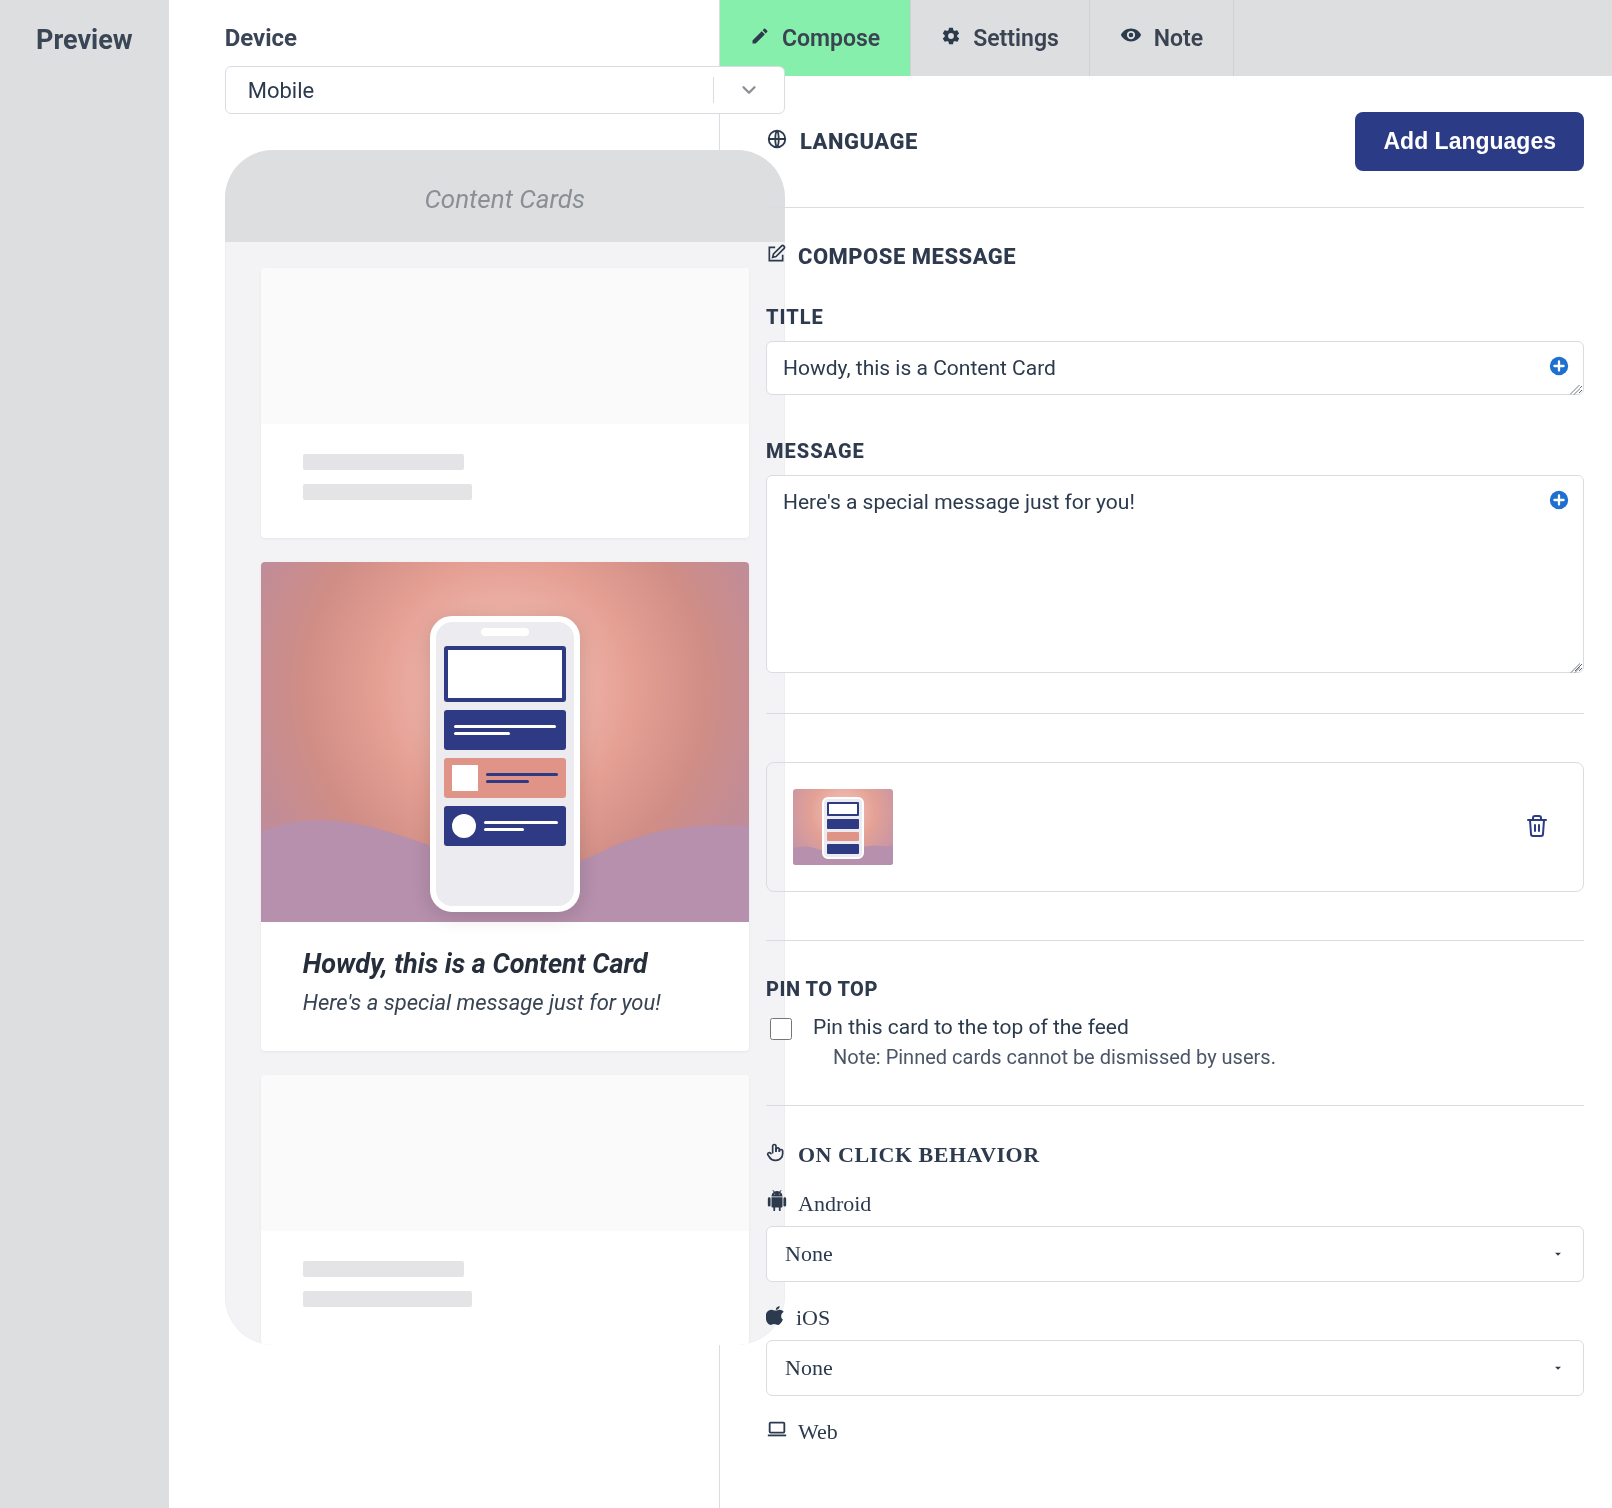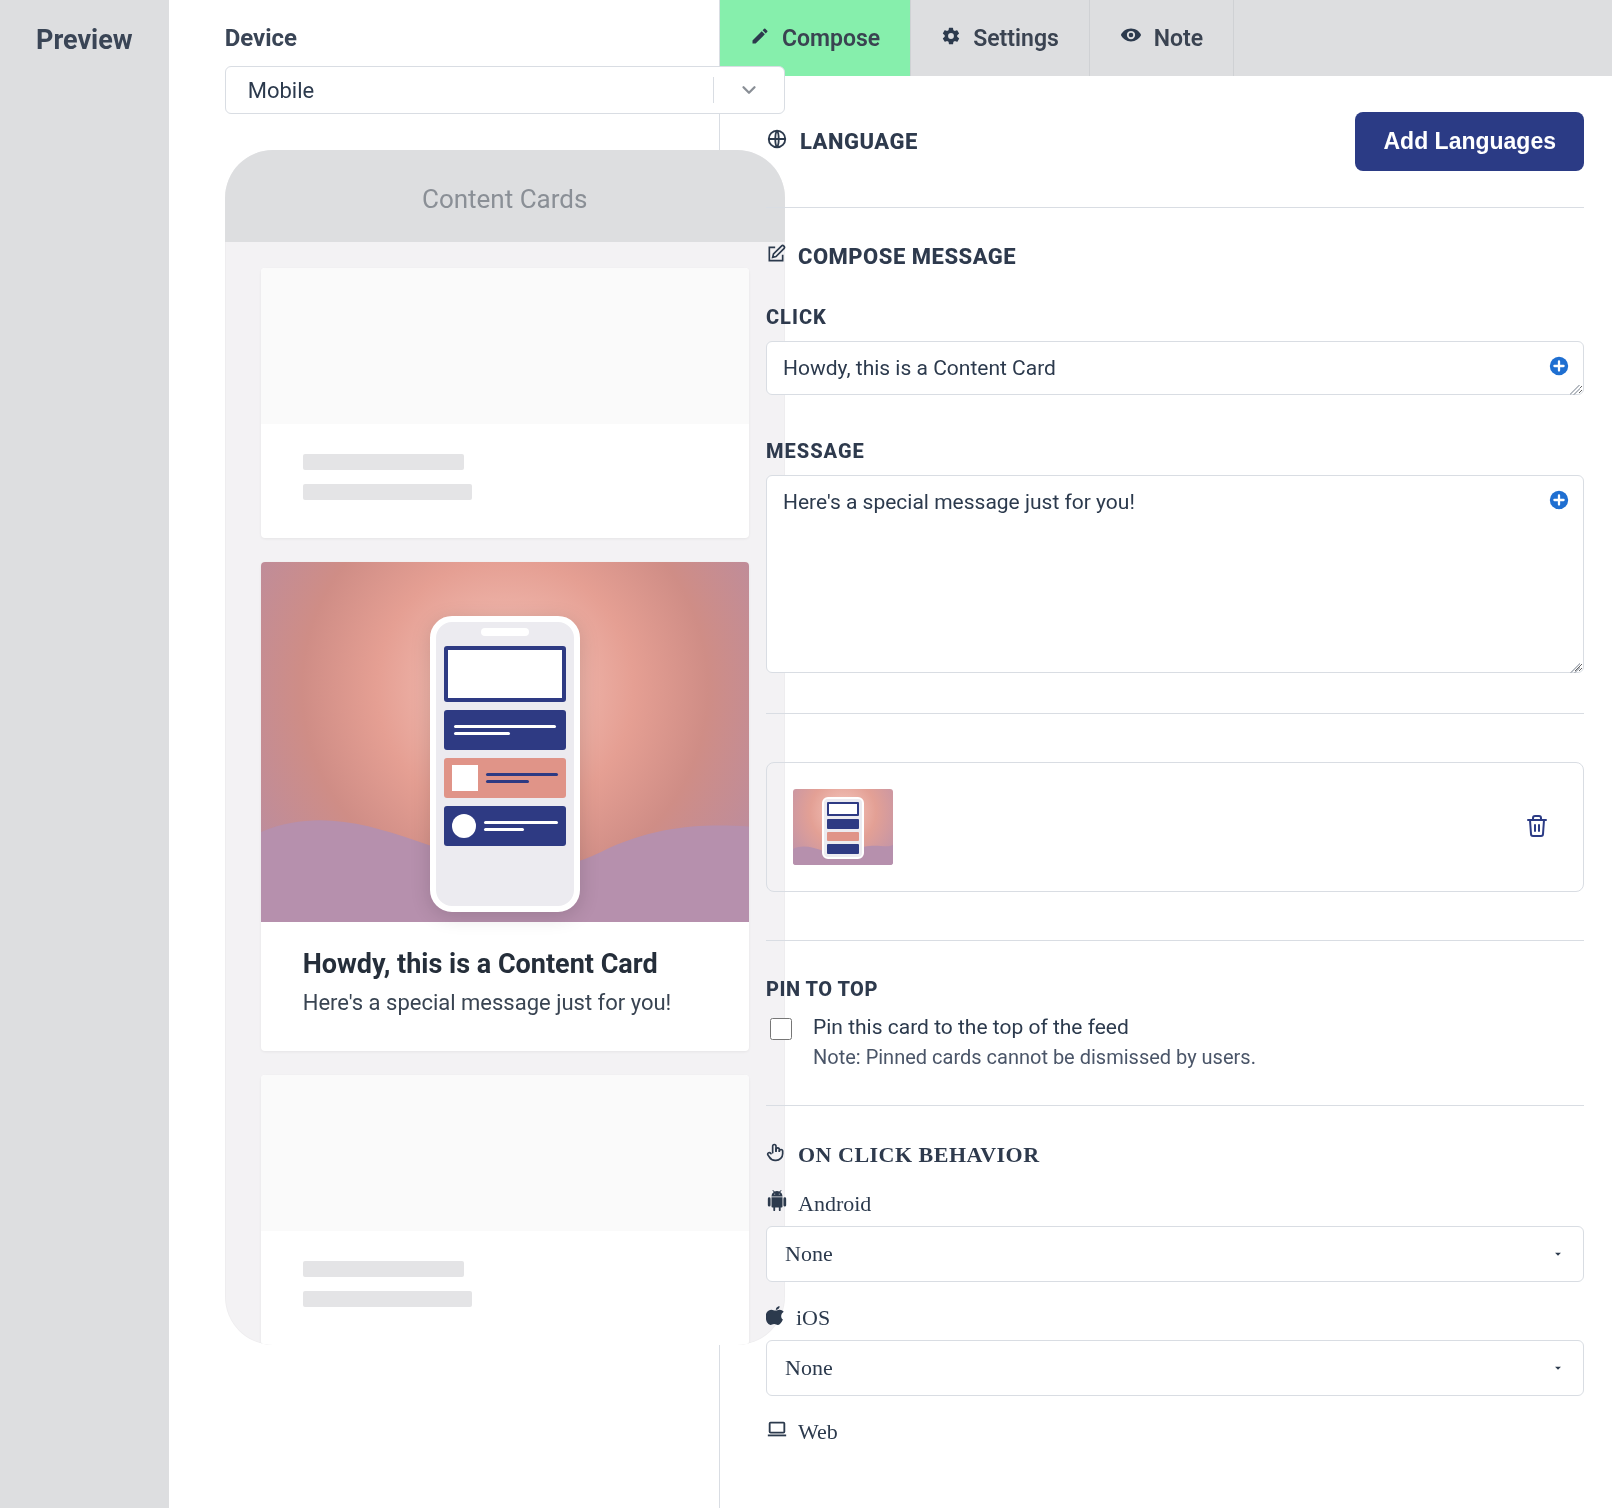--- a/index.html
+++ b/index.html
@@ -24,21 +24,21 @@
   .left-header{background:var(--header-bg);padding:24px 36px;}
   .left-header h2{margin:0;font-size:27px;font-weight:700;color:#3a4556;}
   .left-body{padding:24px 56px 24px 56px;}
   .field-label{font-size:24px;font-weight:700;color:#3a4556;margin-bottom:14px;}
   .select{position:relative;border:1px solid var(--border);border-radius:6px;height:48px;display:flex;align-items:center;padding:0 22px;font-size:22px;color:#2c3a4d;background:#fff;}
   .select .sep{position:absolute;right:70px;top:10px;bottom:10px;width:1px;background:var(--border);}
   .select .chev{position:absolute;right:24px;top:50%;transform:translateY(-50%);}
   .chev svg{display:block;}
 
   .phone-wrap{margin-top:36px;display:flex;justify-content:center;}
-  .phone{width:560px;border-radius:48px;background:var(--panel-bg);overflow:hidden;box-shadow:0 0 0 1px rgba(0,0,0,0.02) inset;}
+  .phone{width:560px;border-radius:48px;background:var(--panel-bg);overflow:hidden;box-shadow:0 0 0 1px rgba(0,0,0,0.02) inset;font-style:italic;}
   .phone-top{background:var(--header-bg);text-align:center;padding:34px 0 28px;font-size:26px;color:#8a8f96;}
   .feed{padding:26px 36px 0 36px;display:flex;flex-direction:column;gap:24px;}
   .card{background:#fff;border-radius:4px;box-shadow:0 1px 3px rgba(0,0,0,0.06);}
   .card.ghost{padding:0 0 24px 0;}
   .ghost .img-ph{height:156px;background:#fafafa;border-radius:4px 4px 0 0;}
   .ghost .lines{padding:30px 42px 0 42px;}
   .ph-line{height:16px;background:var(--ph);border-radius:2px;margin-bottom:14px;}
   .ph-line.short{width:40%;}
   .ph-line.med{width:42%;}
 
@@ -102,21 +102,21 @@
   }
   .thumb .mini{position:absolute;left:50%;top:8px;transform:translateX(-50%);width:42px;height:62px;background:#ecebf0;border:2px solid #fff;border-radius:6px;display:flex;flex-direction:column;gap:3px;padding:3px;}
   .thumb .mini .bw{background:#fff;border:2px solid var(--navy);height:14px;border-radius:1px;}
   .thumb .mini .bn{background:var(--navy);height:10px;border-radius:1px;}
   .thumb .mini .bs{background:var(--salmon);height:10px;border-radius:1px;}
   .thumb .wave2{position:absolute;left:0;right:0;bottom:0;height:28px;}
   .icon-btn{background:none;border:none;color:var(--primary);cursor:pointer;padding:8px;}
 
   .checkbox-row{display:flex;align-items:flex-start;gap:18px;margin-top:14px;font-size:21px;color:#2c3a4d;}
   .checkbox-row input{width:22px;height:22px;margin-top:3px;}
-  .note{font-size:20px;color:#4a5568;margin-top:6px;}
+  .note{font-size:20px;color:#4a5568;margin-top:6px;margin-left:20px;}
 
   .platform{margin-top:22px;}
   .platform-label{display:flex;align-items:center;gap:10px;font-size:22px;color:#2c3a4d;margin-bottom:8px;}
   .pselect{border:1px solid var(--border);border-radius:6px;height:56px;display:flex;align-items:center;justify-content:space-between;padding:0 18px;font-size:22px;color:#2c3a4d;background:#fff;cursor:pointer;}
 </style>
 </head>
 <body>
 
 <div class="app">
 
@@ -247,21 +247,21 @@
         <div class="sec-head">
           <span>
             <svg width="20" height="20" viewBox="0 0 24 24" fill="none" stroke="#2c3a4d" stroke-width="2">
                 <path d="M11 4H4v16h16v-7"></path>
                 <path d="M18.5 2.5a2.1 2.1 0 0 1 3 3L12 15l-4 1 1-4 9.5-9.5z"></path>
               </svg>
           </span>
           <span>COMPOSE MESSAGE</span>
         </div>
 
-        <div class="subhead">CLICK</div>
+        <div class="subhead">TITLE</div>
         <div class="input-wrap">
           <textarea class="tinput small" style="">Howdy, this is a Content Card</textarea>
           <span class="addon">
             <svg width="22" height="22" viewBox="0 0 24 24" fill="#1f6fd1">
                 <circle cx="12" cy="12" r="10"></circle>
                 <path d="M12 7v10M7 12h10" stroke="#fff" stroke-width="2.5" stroke-linecap="round"></path>
               </svg>
           </span>
           <span class="resize-mark"></span>
         </div>

